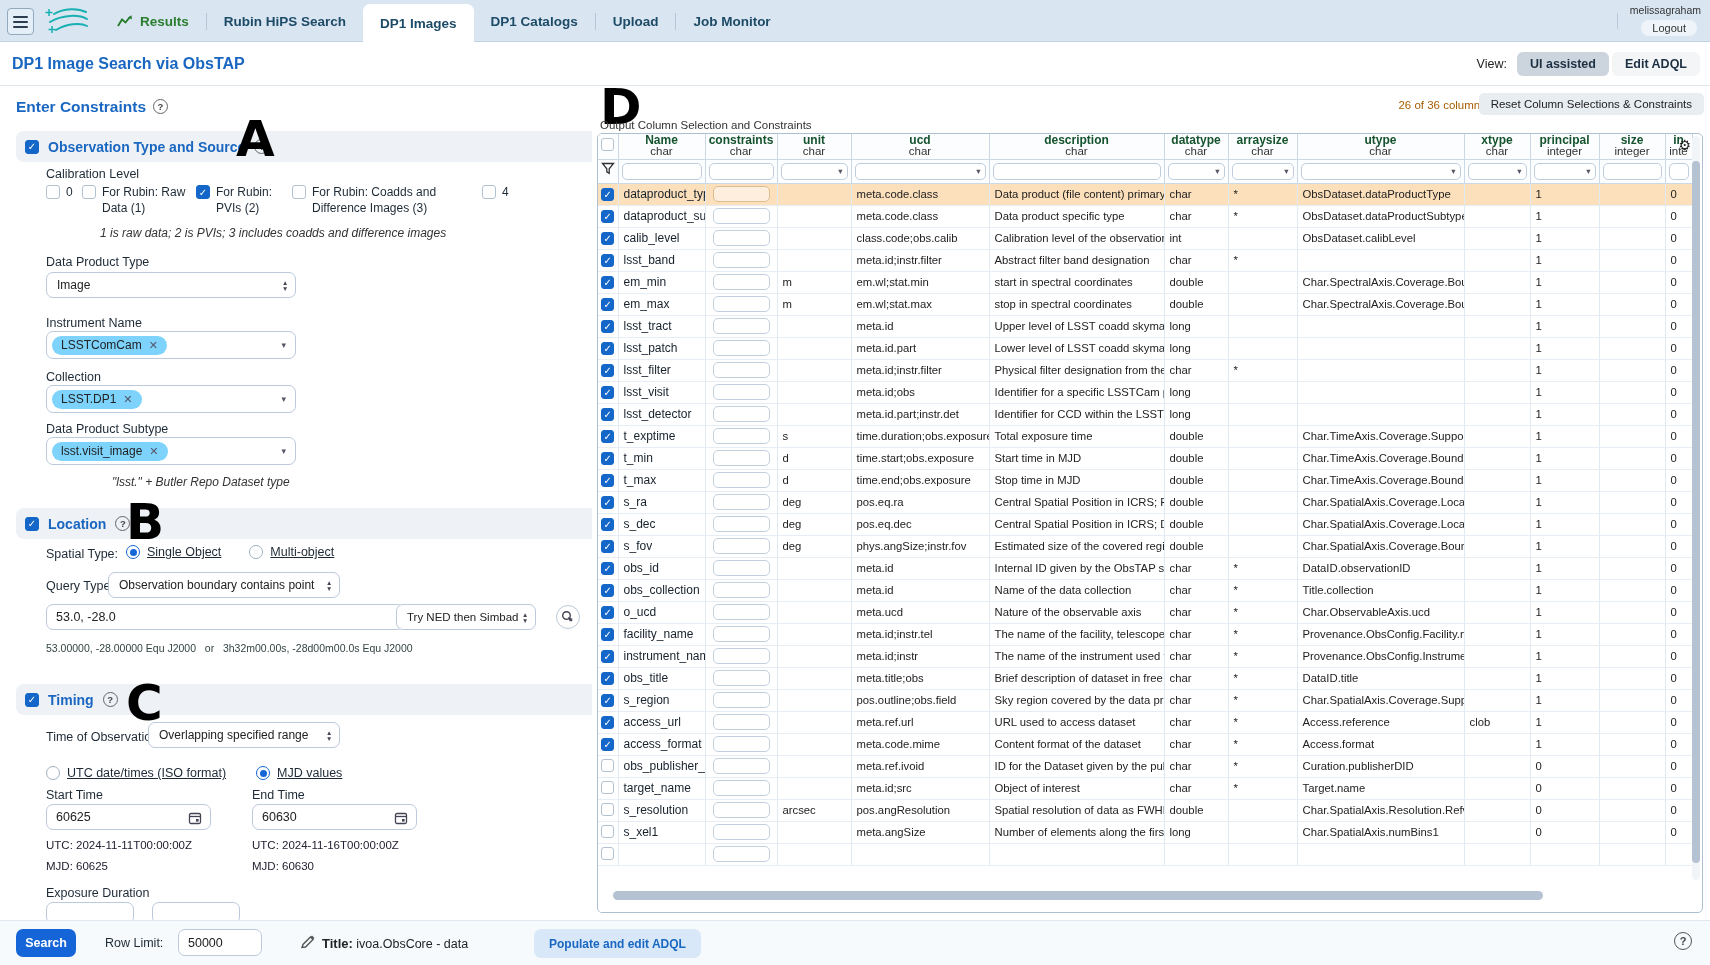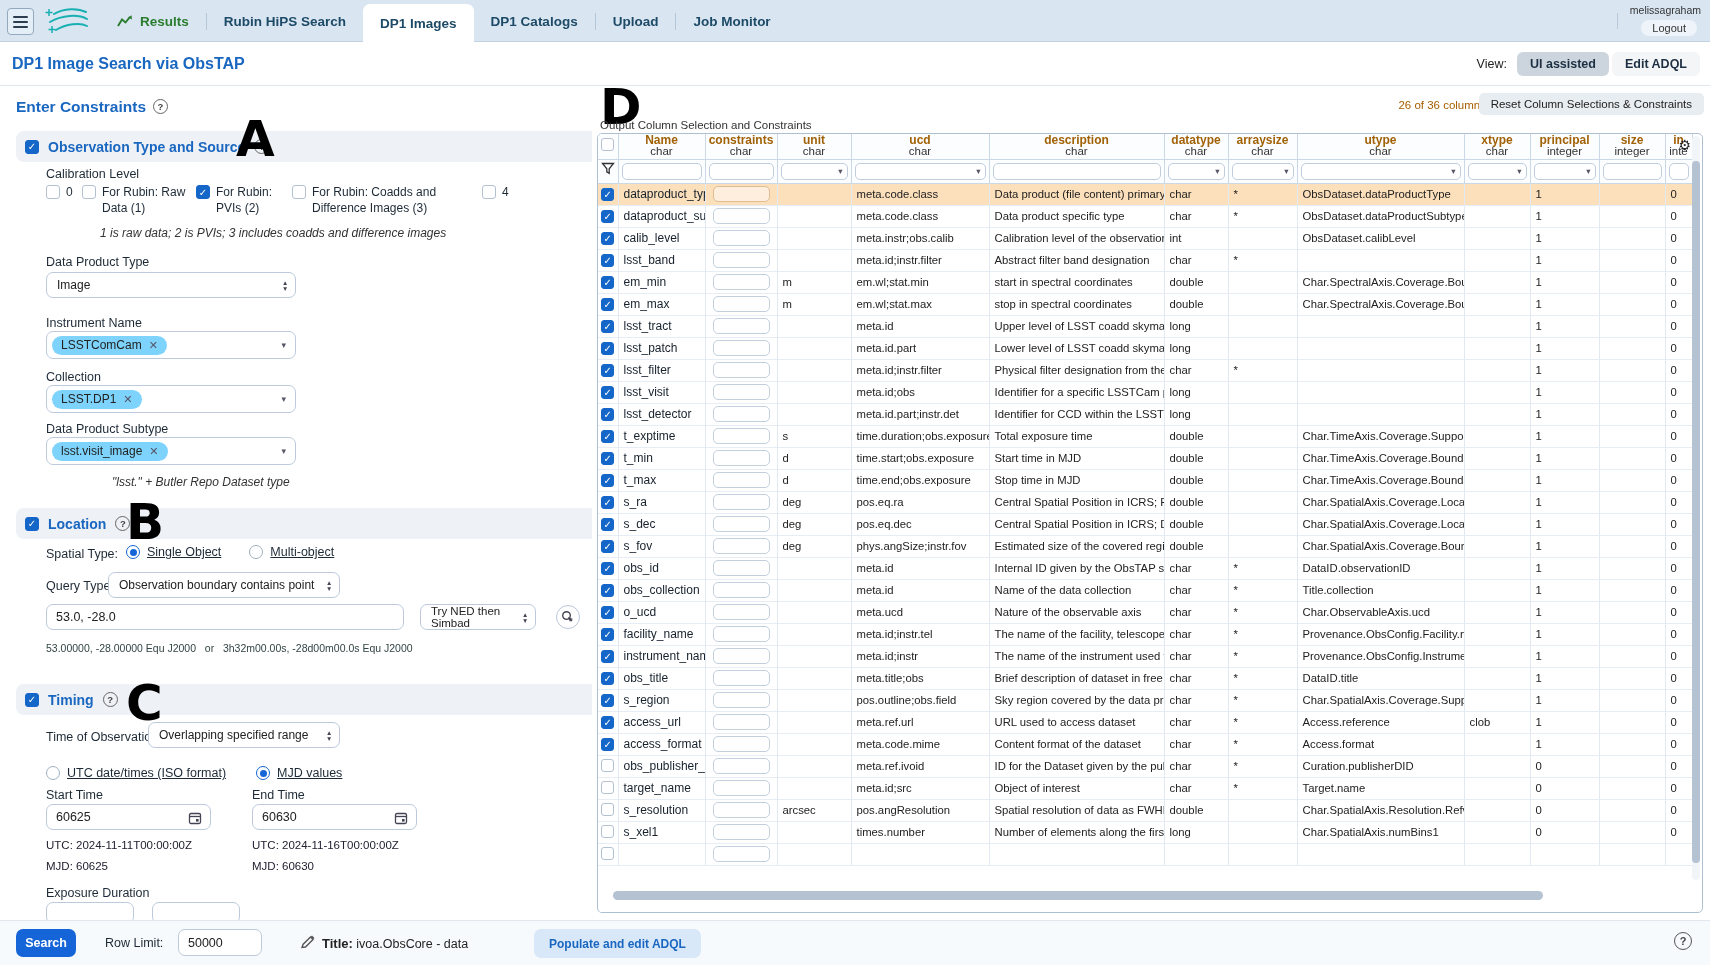--- a/index.html
+++ b/index.html
@@ -67,21 +67,21 @@
   .rp { position:absolute; left:592px; top:86px; width:1118px; height:834px; }
   .rp .abs { position:absolute; }
   .osel { right:178px; top:13px; font-size:11.5px; color:#a85d00; }
   .resetbtn { right:6px; top:7px; height:22px; display:flex; align-items:center; padding:0 12px; background:#e8edf2; border-radius:5px; font-size:11.5px; color:#222; cursor:pointer; white-space:nowrap; }
   .tcaption { left:8px; top:33px; font-size:11.5px; color:#333; }
   .twrap { position:absolute; left:5px; top:47px; width:1106px; height:780px; border:1px solid #adc0d2; border-radius:5px; background:#fff; overflow:hidden; }
   table.ct { position:absolute; left:0; top:0; width:1094px; border-collapse:collapse; table-layout:fixed; }
   .ct th { background:#fcfdfe; border-right:1px solid #cbd8e5; border-bottom:1px solid #cbd8e5; vertical-align:middle; text-align:center; }
   .ct th.h1 { height:25px; }
   .ct th.h2 { height:24px; }
-  .hl1 { font-size:12px; color:#a16207; line-height:11.5px; }
+  .hl1 { font-size:12px; color:#14532d; line-height:11.5px; }
   .hl2 { font-size:11.5px; color:#333; line-height:11.5px; font-weight:normal; }
   .filt { height:17px; border:1px solid #bfcddd; border-radius:5px; background:#fff; margin:1px 3px; position:relative; }
   .filt .car { right:4px; font-size:8.5px; }
   .ct td { height:22px; padding:0 5px; font-size:11.3px; color:#222; white-space:nowrap; overflow:hidden; border-right:1px solid #e1eaf2; border-bottom:1px solid #e6edf4; }
   .ct td.csel { text-align:center; padding:0; }
   .ct td.cname { font-size:12px; color:#16212c; }
   .tcb { width:13px; height:13px; }
   .cinput { height:16px; border:1px solid #c3d0de; border-radius:5px; background:#fff; margin:0 2px; }
   tr.hl td { background:#fcdfbb; }
   tr.hl .cinput { background:#fdeedd; border-color:#ddbd92; }
@@ -261,21 +261,21 @@
     <div class="abs nsel" style="left:108px;top:486px;width:232px;">
       <span>Observation boundary contains point</span>
       <span class="ud">
           <span>▴</span>
           <span>▾</span>
         </span>
     </div>
     <div class="abs tinput" style="left:46px;top:518px;width:358px;">
         <span>53.0, -28.0</span>
       </div>
-    <div class="abs nsel" style="left:420px;top:518px;width:116px;font-size:11.5px;">
+    <div class="abs nsel" style="left:396px;top:518px;width:140px;font-size:11.5px;">
       <span>Try NED then Simbad</span>
       <span class="ud">
           <span>▴</span>
           <span>▾</span>
         </span>
     </div>
     <div class="abs circbtn" style="left:556px;top:519px;">
       <svg width="14" height="14" viewBox="0 0 14 14">
         <circle cx="5.5" cy="5.5" r="3.8" fill="none" stroke="#445" stroke-width="1.4"></circle>
         <line x1="8.4" y1="8.4" x2="11" y2="11" stroke="#445" stroke-width="1.4"></line>
@@ -504,21 +504,21 @@
               <td></td>
               <td>0</td>
             </tr>
             <tr>
               <td class="csel"><span class="cb tcb on"></span></td>
               <td class="cname">calib_level</td>
               <td>
                 <div class="cinput"></div>
               </td>
               <td></td>
-              <td>meta.instr;obs.calib</td>
+              <td>class.code;obs.calib</td>
               <td>Calibration level of the observation:</td>
               <td>int</td>
               <td></td>
               <td>ObsDataset.calibLevel</td>
               <td></td>
               <td>1</td>
               <td></td>
               <td>0</td>
             </tr>
             <tr>
@@ -963,21 +963,21 @@
               <td></td>
               <td>0</td>
             </tr>
             <tr>
               <td class="csel"><span class="cb tcb"></span></td>
               <td class="cname">s_xel1</td>
               <td>
                 <div class="cinput"></div>
               </td>
               <td></td>
-              <td>times.number</td>
+              <td>meta.angSize</td>
               <td>Number of elements along the first</td>
               <td>long</td>
               <td></td>
               <td>Char.SpatialAxis.numBins1</td>
               <td></td>
               <td>0</td>
               <td></td>
               <td>0</td>
             </tr>
             <tr>

